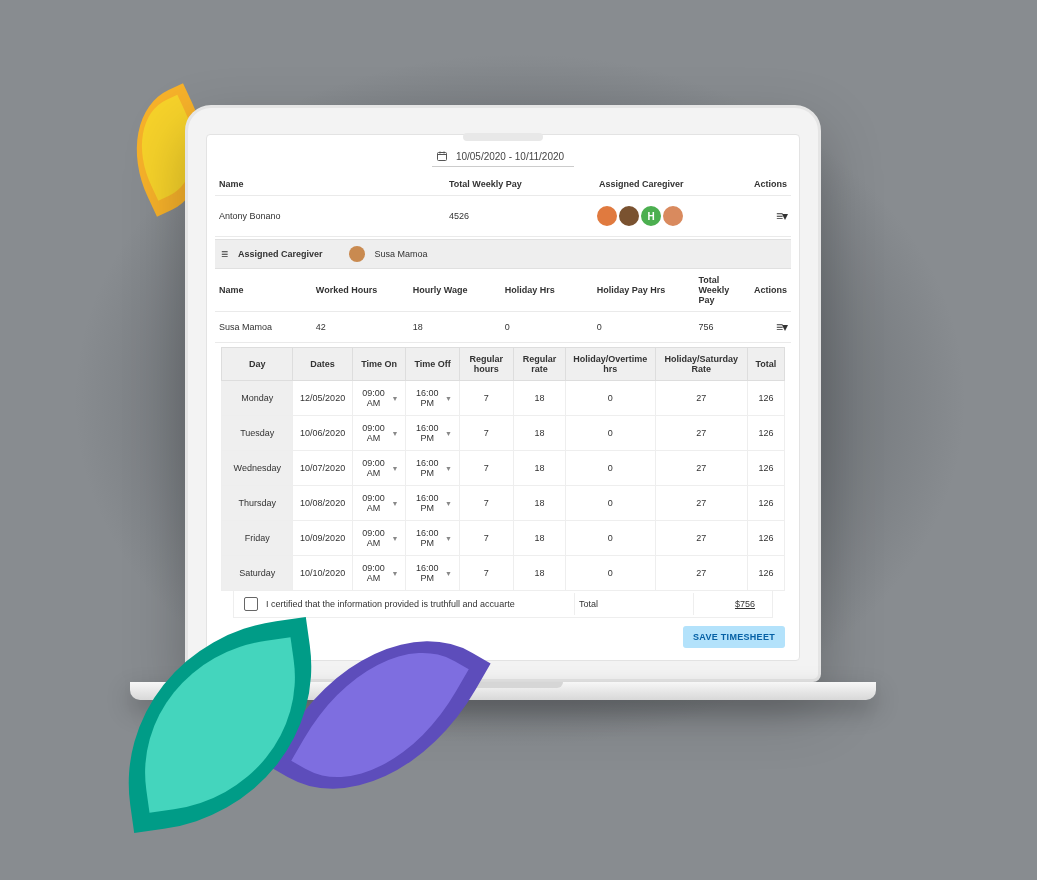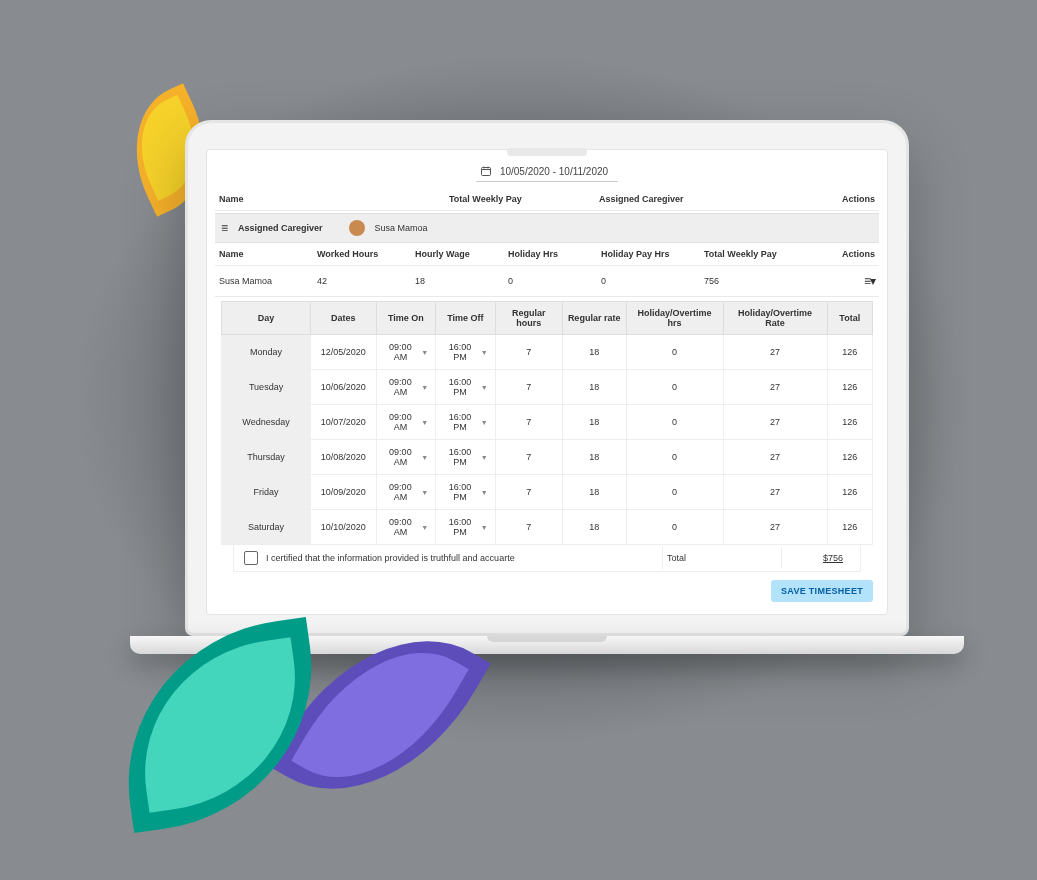--- a/index.html
+++ b/index.html
@@ -79,23 +79,23 @@
     content: "";
     position: absolute;
     inset: 16px;
     border-radius: 85% 0 85% 0;
     background: #7e6ee0;
   }
 
   
   .laptop {
     position: absolute;
-    top: 120px;
+    top: 105px;
     left: 185px;
-    width: 724px;
+    width: 636px;
     z-index: 10;
   }
   .lid {
     background: #f3f3f3;
     border: 3px solid #e5e5e5;
     border-radius: 26px 26px 8px 8px;
     padding: 26px 18px 18px 18px;
     box-shadow: 0 25px 60px rgba(0,0,0,.25);
   }
   .notch {
@@ -298,20 +298,35 @@
         </span>
       </div>
 
       <div class="header-row">
         <div class="col-name">Name</div>
         <div class="col-pay">Total Weekly Pay</div>
         <div class="col-assign">Assigned Caregiver</div>
         <div class="col-actions">Actions</div>
       </div>
 
+      <div class="client-row">
+        <div class="col-name">Antony Bonano</div>
+        <div class="col-pay">4526</div>
+        <div class="col-assign">
+          <div class="avatars">
+            <span class="avatar a1"></span>
+            <span class="avatar a2"></span>
+            <span class="avatar a3">H</span>
+            <span class="avatar a4"></span>
+          </div>
+        </div>
+        <div class="col-actions">
+          <span class="more-icon">≡▾</span>
+        </div>
+      </div>
 
       <div class="caregiver-bar">
         <span class="burger">≡</span>
         <b>Assigned Caregiver</b>
         <span style="flex:0 0 6px"></span>
         <span class="mini-avatar"></span>
         <span>Susa Mamoa</span>
       </div>
 
       <table class="sub-header">
@@ -343,21 +358,21 @@
         <table class="detail">
           <thead>
             <tr>
               <th style="width:96px">Day</th>
               <th style="width:62px">Dates</th>
               <th style="width:56px">Time On</th>
               <th style="width:56px">Time Off</th>
               <th style="width:70px">Regular hours</th>
               <th style="width:65px">Regular rate</th>
               <th style="width:95px">Holiday/Overtime hrs</th>
-              <th style="width:105px">Holiday/Overtime Rate</th>
+              <th style="width:105px">Holiday/Saturday Rate</th>
               <th style="width:44px">Total</th>
             </tr>
           </thead>
           <tbody id="detail-body">
               <tr>
                 <td class="day">Monday</td>
                 <td>12/05/2020</td>
                 <td><span class="time-chip">09:00 AM <span class="caret">▼</span></span></td>
                 <td><span class="time-chip">16:00 PM <span class="caret">▼</span></span></td>
                 <td>7</td>

